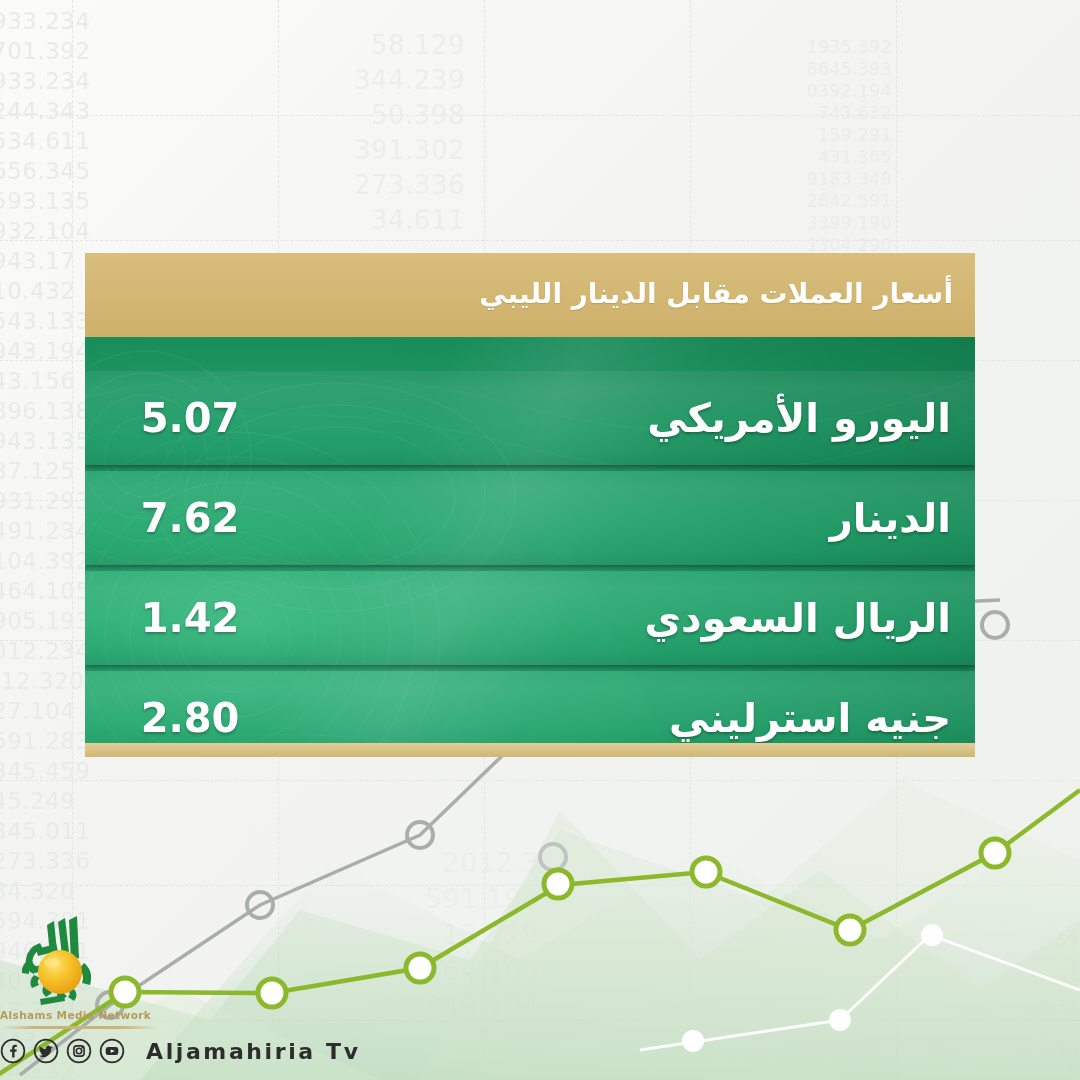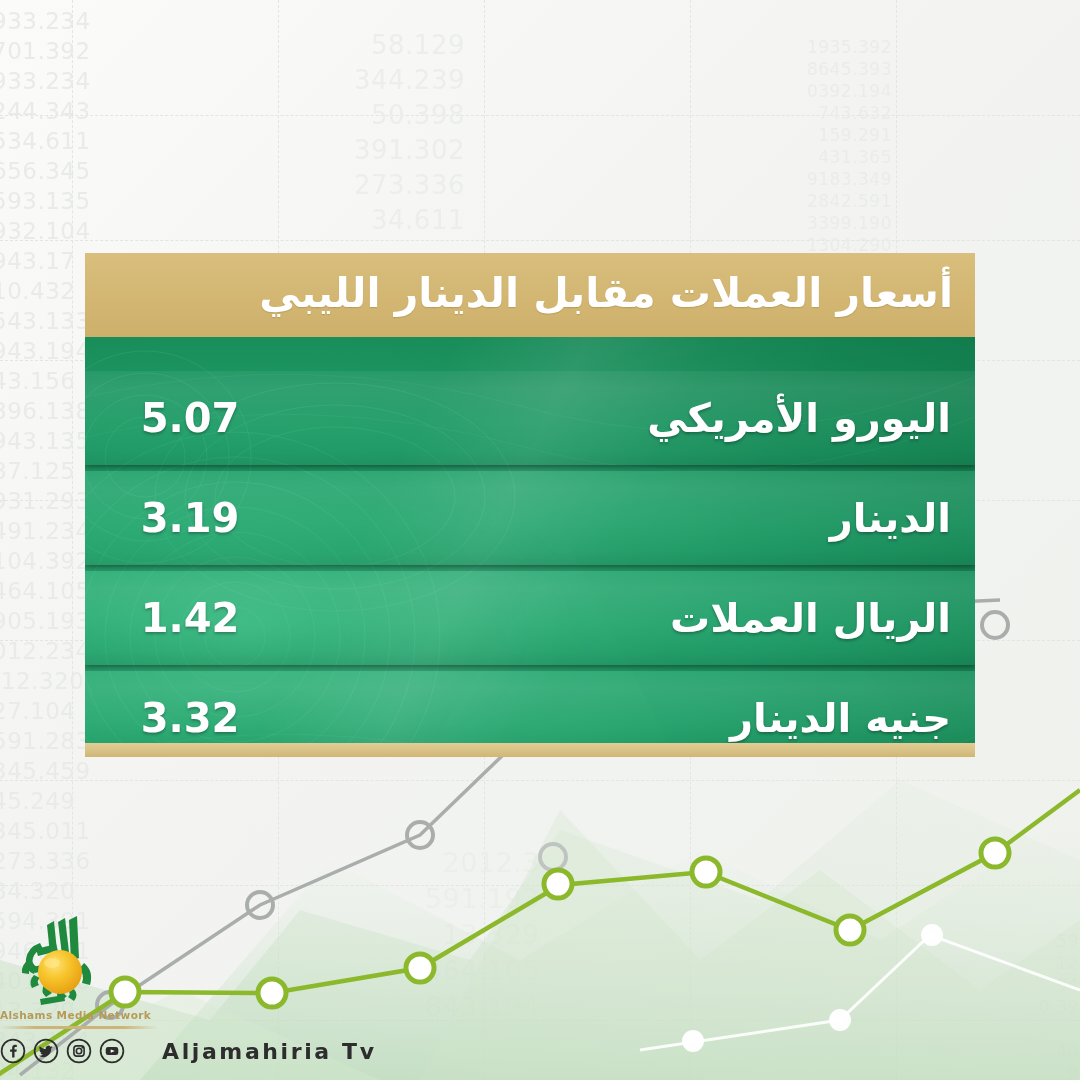--- a/index.html
+++ b/index.html
@@ -63,21 +63,21 @@
   #card-header {
     height: 84px;
     background: linear-gradient(180deg, #d9be7d 0%, #d2b672 55%, #cdb06a 100%);
     display: flex;
     align-items: center;
     justify-content: flex-end;
     padding: 0 22px 4px 0;
   }
   #card-header-title {
     color: #ffffff;
-    font-size: 41px;
+    font-size: 28px;
     font-weight: bold;
     direction: rtl;
     letter-spacing: 0px;
     text-shadow: 0 1px 1px rgba(120,95,40,.25);
     font-family: "DejaVu Sans", "Liberation Sans", sans-serif;
   }
 
   #card-body {
     position: relative;
     height: 406px;
@@ -170,21 +170,21 @@
   }
   #social-bar {
     display: flex; align-items: center; gap: 7px;
     margin-top: 9px;
   }
   .social-icon {
     width: 26px; height: 26px;
     display: inline-flex; align-items: center; justify-content: center;
   }
   #brand-handle {
-    margin-left: 30px;
+    margin-left: 14px;
     color: #2d2d2d;
     font-size: 22px;
     font-weight: bold;
     letter-spacing: 2.6px;
     font-family: "DejaVu Sans", "Liberation Sans", sans-serif;
   }
 </style>
 </head>
 <body>
 
@@ -362,32 +362,32 @@
     <div id="body-sheen"></div>
 
     <div class="rows">
 
       <div class="rate-row">
         <div class="rate-value">5.07</div>
         <div class="rate-name">اليورو الأمريكي</div>
       </div>
 
       <div class="rate-row">
-        <div class="rate-value">3.19</div>
+        <div class="rate-value">7.62</div>
         <div class="rate-name">الدينار</div>
       </div>
 
       <div class="rate-row">
         <div class="rate-value">1.42</div>
-        <div class="rate-name">الريال العملات</div>
+        <div class="rate-name">الريال السعودي</div>
       </div>
 
       <div class="rate-row">
-        <div class="rate-value">3.32</div>
-        <div class="rate-name">جنيه الدينار</div>
+        <div class="rate-value">2.80</div>
+        <div class="rate-name">جنيه استرليني</div>
       </div>
 
     </div>
   </div>
 
   <div id="card-footer-strip"></div>
 </div>
 
 <div id="branding">
 

